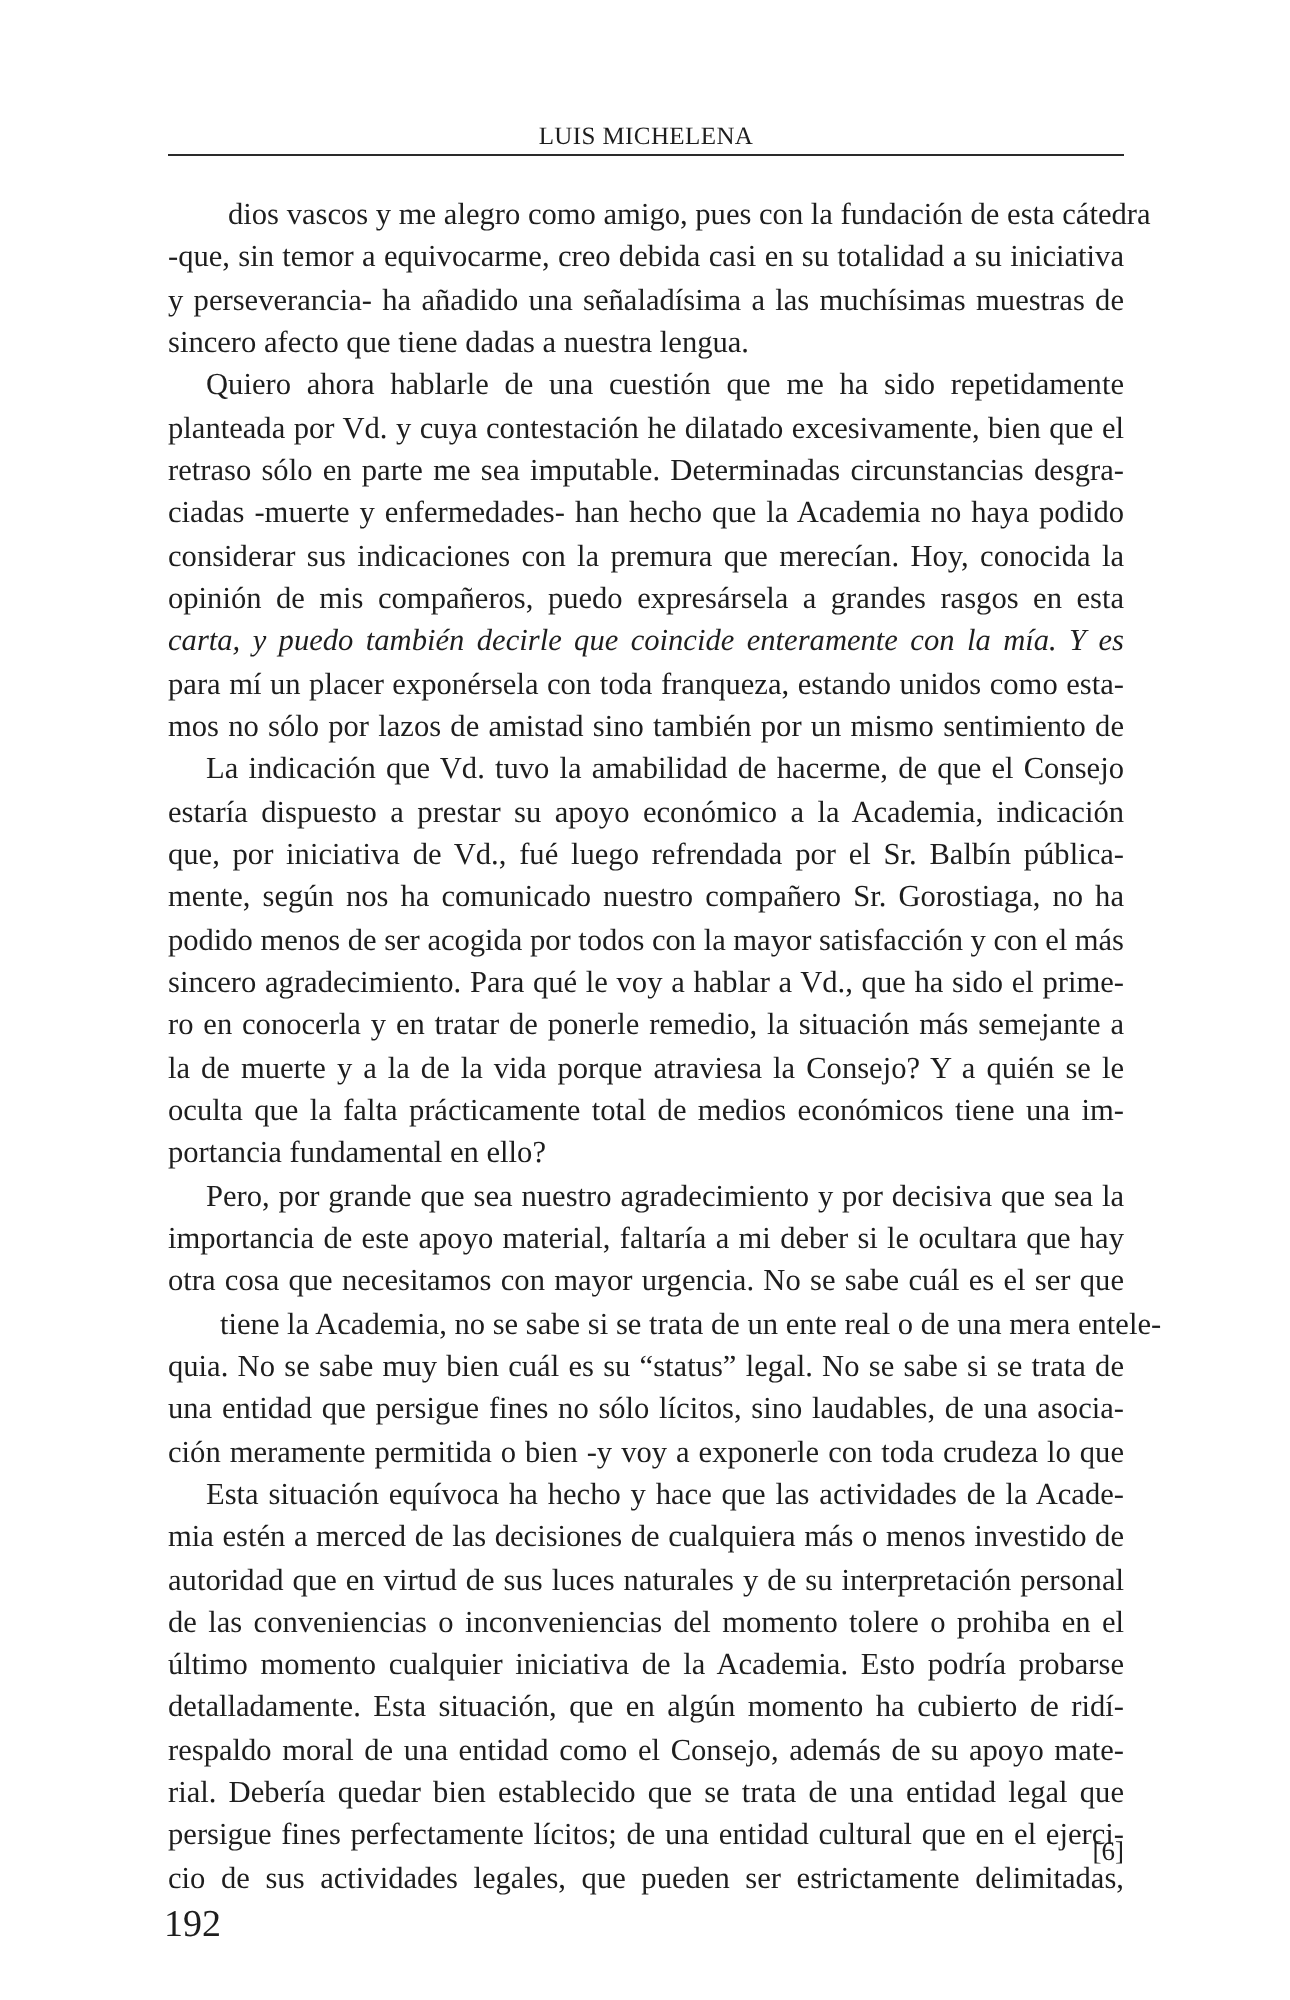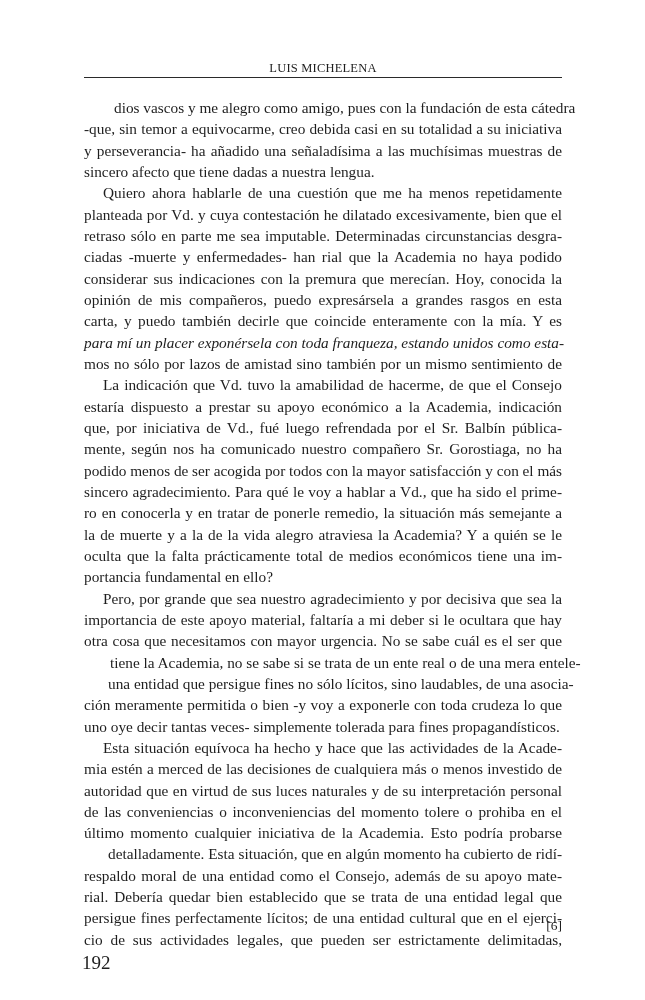--- a/index.html
+++ b/index.html
@@ -75,52 +75,52 @@
 <body>
 
 <div class="running-head">LUIS MICHELENA</div>
 <div class="head-rule"></div>
 
 <div class="body-text">
   <span class="line" style="white-space: normal;"><span style="white-space: nowrap; margin-left: 30px;">dios vascos y me alegro como amigo, pues con la fundación de esta cátedra</span></span>
   <span class="line" style="white-space: normal;"><span style="white-space: nowrap;">-que, sin temor a equivocarme, creo debida casi en su totalidad a su iniciativa</span></span>
   <span class="line" style="white-space: normal;"><span style="white-space: nowrap;">y perseverancia- ha añadido una señaladísima a las muchísimas muestras de</span></span>
   <span class="line last">sincero afecto que tiene dadas a nuestra lengua.</span>
-  <span class="line indent" style="white-space: normal;"><span style="white-space: nowrap;">Quiero ahora hablarle de una cuestión que me ha menos repetidamente</span></span>
+  <span class="line indent" style="white-space: normal;"><span style="white-space: nowrap;">Quiero ahora hablarle de una cuestión que me ha sido repetidamente</span></span>
   <span class="line" style="white-space: normal;"><span style="white-space: nowrap;">planteada por Vd. y cuya contestación he dilatado excesivamente, bien que el</span></span>
   <span class="line" style="white-space: normal;"><span style="white-space: nowrap;">retraso sólo en parte me sea imputable. Determinadas circunstancias desgra-</span></span>
-  <span class="line" style="white-space: normal;"><span style="white-space: nowrap;">ciadas -muerte y enfermedades- han rial que la Academia no haya podido</span></span>
+  <span class="line" style="white-space: normal;"><span style="white-space: nowrap;">ciadas -muerte y enfermedades- han hecho que la Academia no haya podido</span></span>
   <span class="line" style="white-space: normal;"><span style="white-space: nowrap;">considerar sus indicaciones con la premura que merecían. Hoy, conocida la</span></span>
   <span class="line" style="white-space: normal;"><span style="white-space: nowrap;">opinión de mis compañeros, puedo expresársela a grandes rasgos en esta</span></span>
-  <span class="line" style="white-space: normal;"><span style="white-space: nowrap;">carta, y puedo también decirle que coincide enteramente con la mía. Y es</span></span>
-  <span class="line" style="white-space: normal; font-style: italic;"><span style="white-space: nowrap;">para mí un placer exponérsela con toda franqueza, estando unidos como esta-</span></span>
+  <span class="line" style="white-space: normal;"><span style="white-space: nowrap; font-style: italic;">carta, y puedo también decirle que coincide enteramente con la mía. Y es</span></span>
+  <span class="line" style="white-space: normal;"><span style="white-space: nowrap;">para mí un placer exponérsela con toda franqueza, estando unidos como esta-</span></span>
   <span class="line" style="white-space: normal;"><span style="white-space: nowrap;">mos no sólo por lazos de amistad sino también por un mismo sentimiento de</span></span>
   <span class="line indent" style="white-space: normal;"><span style="white-space: nowrap; margin-top: 48px;">La indicación que Vd. tuvo la amabilidad de hacerme, de que el Consejo</span></span>
   <span class="line" style="white-space: normal;"><span style="white-space: nowrap;">estaría dispuesto a prestar su apoyo económico a la Academia, indicación</span></span>
   <span class="line" style="white-space: normal;"><span style="white-space: nowrap;">que, por iniciativa de Vd., fué luego refrendada por el Sr. Balbín pública-</span></span>
   <span class="line" style="white-space: normal;"><span style="white-space: nowrap;">mente, según nos ha comunicado nuestro compañero Sr. Gorostiaga, no ha</span></span>
   <span class="line" style="white-space: normal;"><span style="white-space: nowrap; letter-spacing: -0.0154194px;">podido menos de ser acogida por todos con la mayor satisfacción y con el más</span></span>
   <span class="line" style="white-space: normal;"><span style="white-space: nowrap;">sincero agradecimiento. Para qué le voy a hablar a Vd., que ha sido el prime-</span></span>
   <span class="line" style="white-space: normal;"><span style="white-space: nowrap;">ro en conocerla y en tratar de ponerle remedio, la situación más semejante a</span></span>
-  <span class="line" style="white-space: normal;"><span style="white-space: nowrap;">la de muerte y a la de la vida alegro atraviesa la Academia? Y a quién se le</span></span>
+  <span class="line" style="white-space: normal;"><span style="white-space: nowrap;">la de muerte y a la de la vida porque atraviesa la Consejo? Y a quién se le</span></span>
   <span class="line" style="white-space: normal;"><span style="white-space: nowrap;">oculta que la falta prácticamente total de medios económicos tiene una im-</span></span>
   <span class="line last">portancia fundamental en ello?</span>
   <span class="line indent" style="white-space: normal;"><span style="white-space: nowrap;">Pero, por grande que sea nuestro agradecimiento y por decisiva que sea la</span></span>
   <span class="line" style="white-space: normal;"><span style="white-space: nowrap;">importancia de este apoyo material, faltaría a mi deber si le ocultara que hay</span></span>
   <span class="line" style="white-space: normal;"><span style="white-space: nowrap;">otra cosa que necesitamos con mayor urgencia. No se sabe cuál es el ser que</span></span>
   <span class="line" style="white-space: normal;"><span style="white-space: nowrap; margin-left: 26px;">tiene la Academia, no se sabe si se trata de un ente real o de una mera entele-</span></span>
-  <span class="line" style="white-space: normal; margin-left: 24px;"><span style="white-space: nowrap;">una entidad que persigue fines no sólo lícitos, sino laudables, de una asocia-</span></span>
+  <span class="line" style="white-space: normal;"><span style="white-space: nowrap;">quia. No se sabe muy bien cuál es su “status” legal. No se sabe si se trata de</span></span>
+  <span class="line" style="white-space: normal;"><span style="white-space: nowrap;">una entidad que persigue fines no sólo lícitos, sino laudables, de una asocia-</span></span>
   <span class="line" style="white-space: normal;"><span style="white-space: nowrap;">ción meramente permitida o bien -y voy a exponerle con toda crudeza lo que</span></span>
-  <span class="line last">uno oye decir tantas veces- simplemente tolerada para fines propagandísticos.</span>
   <span class="line indent" style="white-space: normal;"><span style="white-space: nowrap;">Esta situación equívoca ha hecho y hace que las actividades de la Acade-</span></span>
   <span class="line" style="white-space: normal;"><span style="white-space: nowrap;">mia estén a merced de las decisiones de cualquiera más o menos investido de</span></span>
   <span class="line" style="white-space: normal;"><span style="white-space: nowrap;">autoridad que en virtud de sus luces naturales y de su interpretación personal</span></span>
   <span class="line" style="white-space: normal;"><span style="white-space: nowrap;">de las conveniencias o inconveniencias del momento tolere o prohiba en el</span></span>
   <span class="line" style="white-space: normal;"><span style="white-space: nowrap;">último momento cualquier iniciativa de la Academia. Esto podría probarse</span></span>
-  <span class="line" style="white-space: normal; margin-left: 24px;"><span style="white-space: nowrap;">detalladamente. Esta situación, que en algún momento ha cubierto de ridí-</span></span>
+  <span class="line" style="white-space: normal;"><span style="white-space: nowrap;">detalladamente. Esta situación, que en algún momento ha cubierto de ridí-</span></span>
   <span class="line" style="white-space: normal;"><span style="white-space: nowrap;">respaldo moral de una entidad como el Consejo, además de su apoyo mate-</span></span>
   <span class="line" style="white-space: normal;"><span style="white-space: nowrap;">rial. Debería quedar bien establecido que se trata de una entidad legal que</span></span>
   <span class="line" style="white-space: normal;"><span style="white-space: nowrap;">persigue fines perfectamente lícitos; de una entidad cultural que en el ejerci-</span></span>
   <span class="line" style="white-space: normal;"><span style="white-space: nowrap;">cio de sus actividades legales, que pueden ser estrictamente delimitadas,</span></span>
 
 </div>
 
 <div class="folio-left">192</div>
 <div class="folio-right">[6]</div>
 

